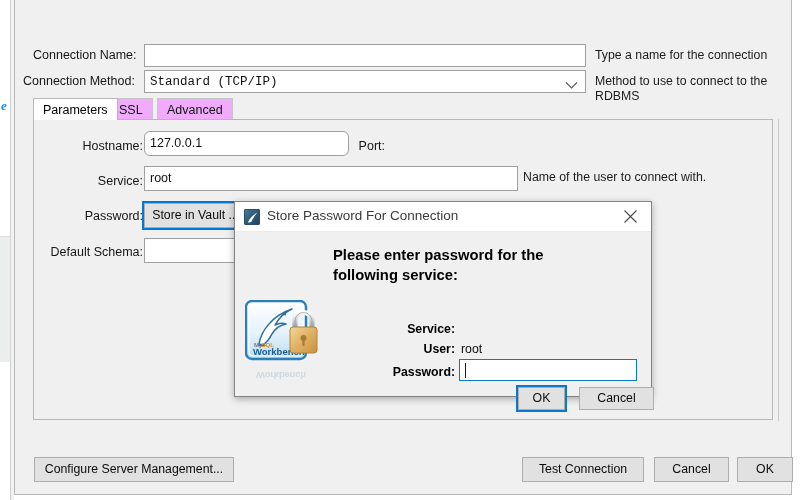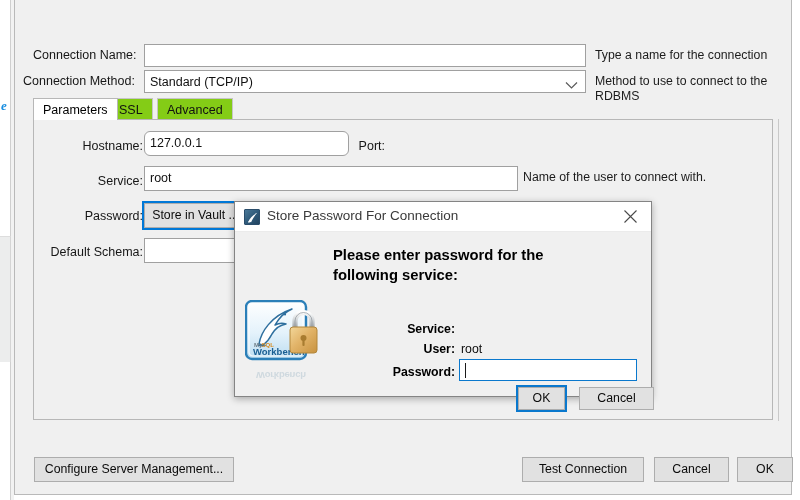--- a/index.html
+++ b/index.html
@@ -120,36 +120,36 @@
     white-space: pre-line;
   }
 
   
   #f-connname-label { left: 18px;  top: 48px;  width: 100px; }
   #f-connname       { left: 129px; top: 44px;  width: 442px; height: 23px; }
   #h-connname       { left: 580px; top: 48px;  width: 215px; }
 
   
   #f-method-label   { left: 8px;   top: 74px;  width: 110px; }
-  #f-method         { left: 129px; top: 70px;  width: 442px; height: 23px; padding-right: 22px; }
+  #f-method         { left: 129px; top: 70px;  width: 442px; height: 23px; padding-right: 22px; font-family: Liberation Mono, monospace; }
   #f-method-arrow   { position: absolute; left: 550px; top: 76px; }
   #h-method         { left: 580px; top: 74px;  width: 215px; }
 
   
   .tabstrip {
     position: absolute; left: 18px; top: 98px;
     width: 740px; height: 21px;
   }
   .tab {
     position: absolute; top: 0;
     height: 21px;
     font-size: 12.5px; color: #111111;
     padding: 2px 9px 0 9px;
     line-height: 19px;
-    background: #84cc16;
+    background: #f0abfc;
     border: 1px solid #c6c6c6;
     border-bottom: none;
     white-space: nowrap;
   }
   .tab.active {
     background: #ffffff;
     border-color: #b7b7b7;
     color: #000000;
     z-index: 3;
     height: 22px;

